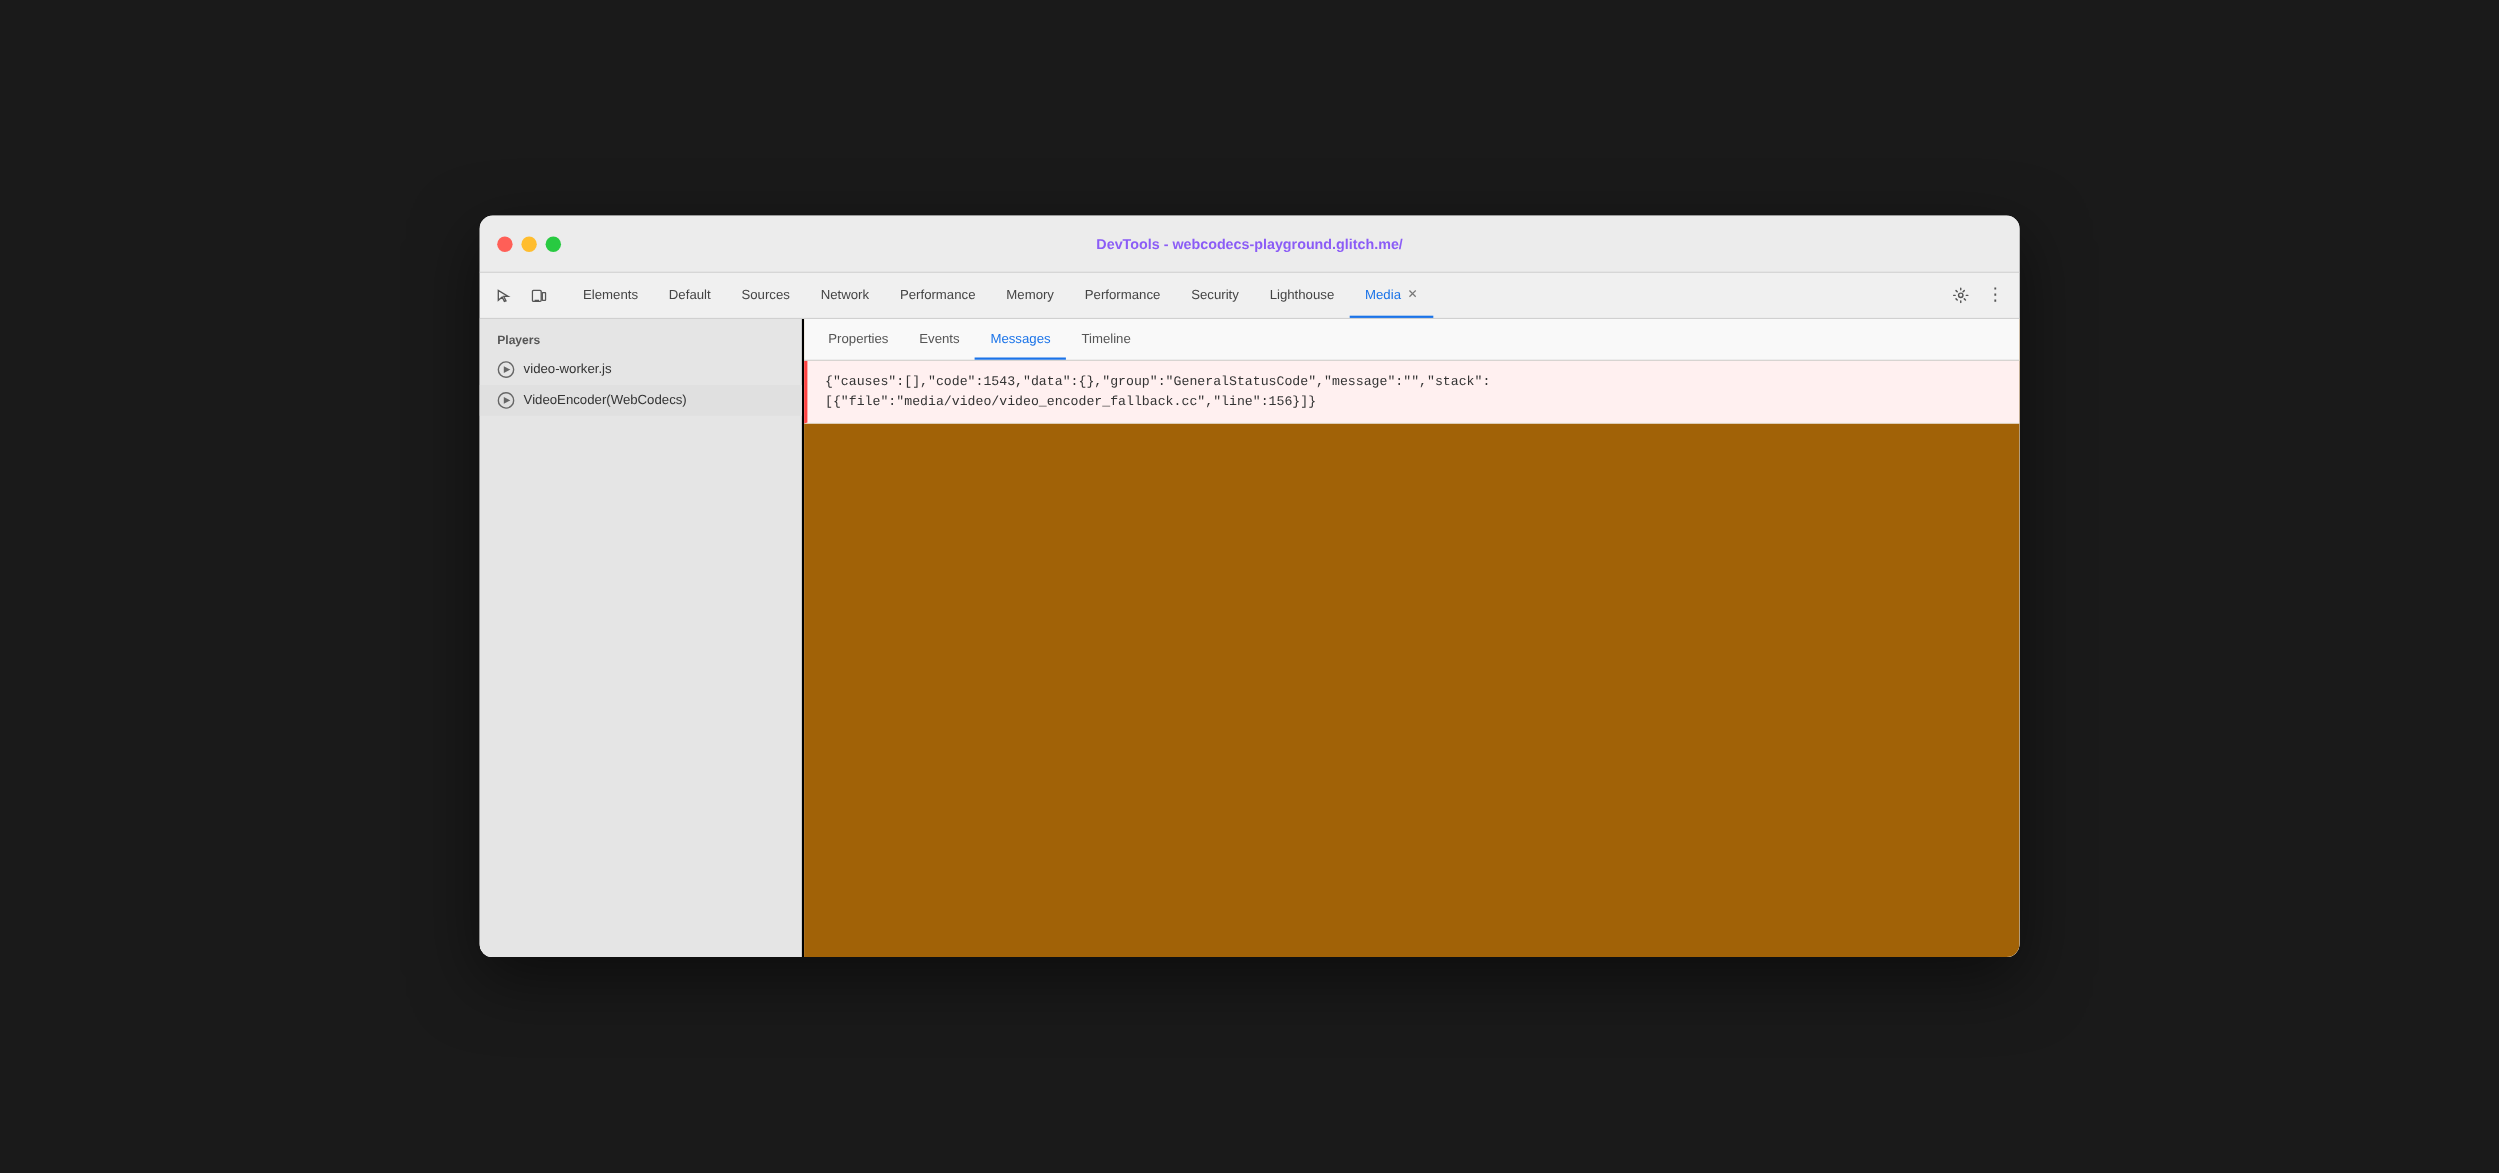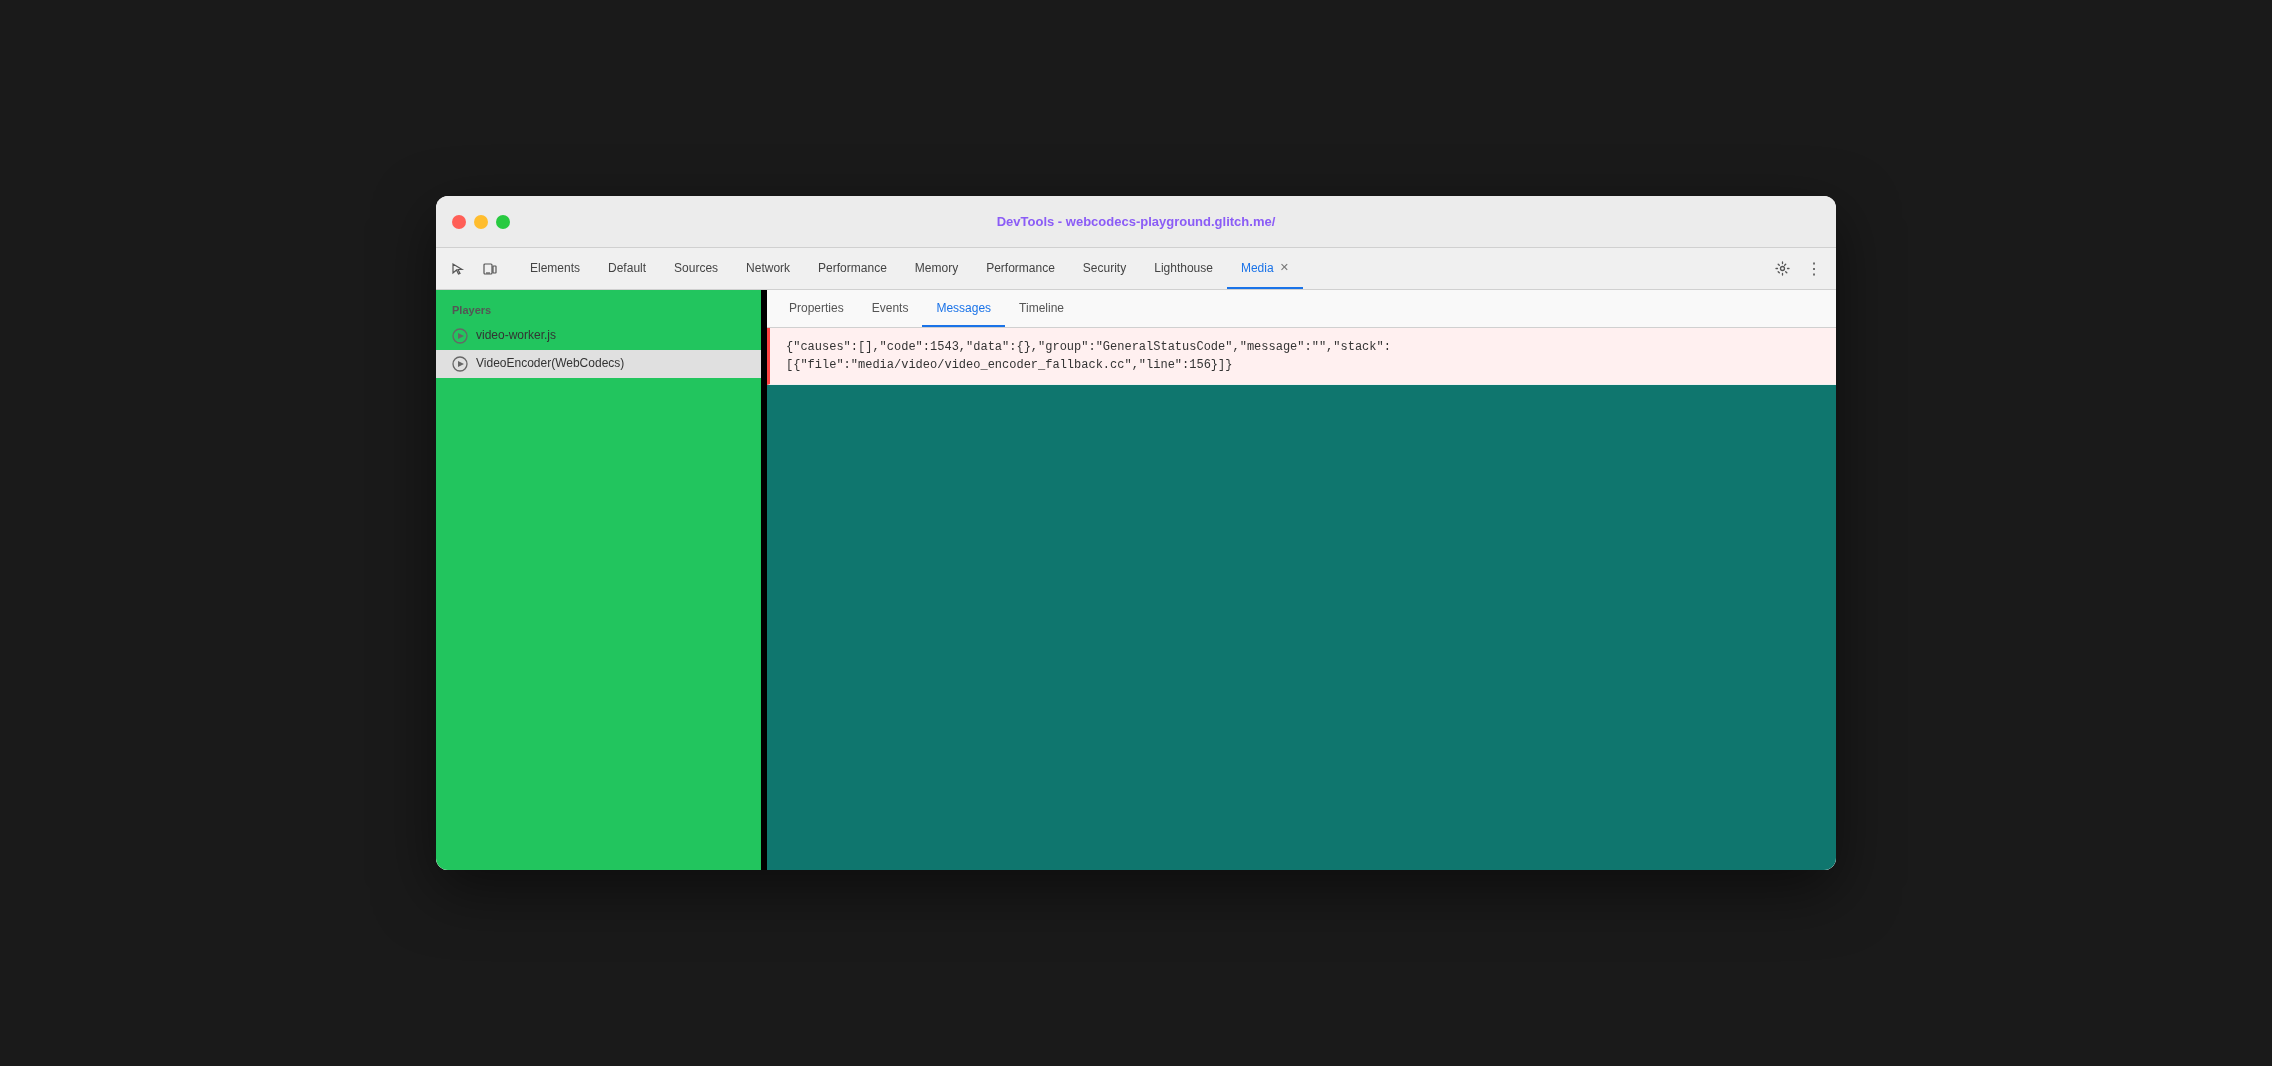--- a/index.html
+++ b/index.html
@@ -129,23 +129,23 @@
 
     
     .devtools-body {
       display: flex;
       height: 580px;
       background: #fff;
     }
 
     
     .sidebar {
-      width: 331px;
-      background: #22c55e;
-      border-right: 6px solid #000000;
+      width: 295px;
+      background: #e5e5e5;
+      border-right: 2px solid #000000;
       flex-shrink: 0;
       padding: 8px 0;
     }
 
     .sidebar-header {
       font-size: 11px;
       color: #555;
       padding: 6px 16px;
       font-weight: 600;
       text-transform: none;
@@ -175,21 +175,21 @@
     .play-icon svg {
       width: 16px;
       height: 16px;
     }
 
     
     .right-panel {
       flex: 1;
       display: flex;
       flex-direction: column;
-      background: #0f766e;
+      background: #a16207;
     }
 
     
     .sub-tabs {
       display: flex;
       align-items: stretch;
       height: 38px;
       border-bottom: 1px solid #d0d0d0;
       background: #f9f9f9;
       padding: 0 8px;

